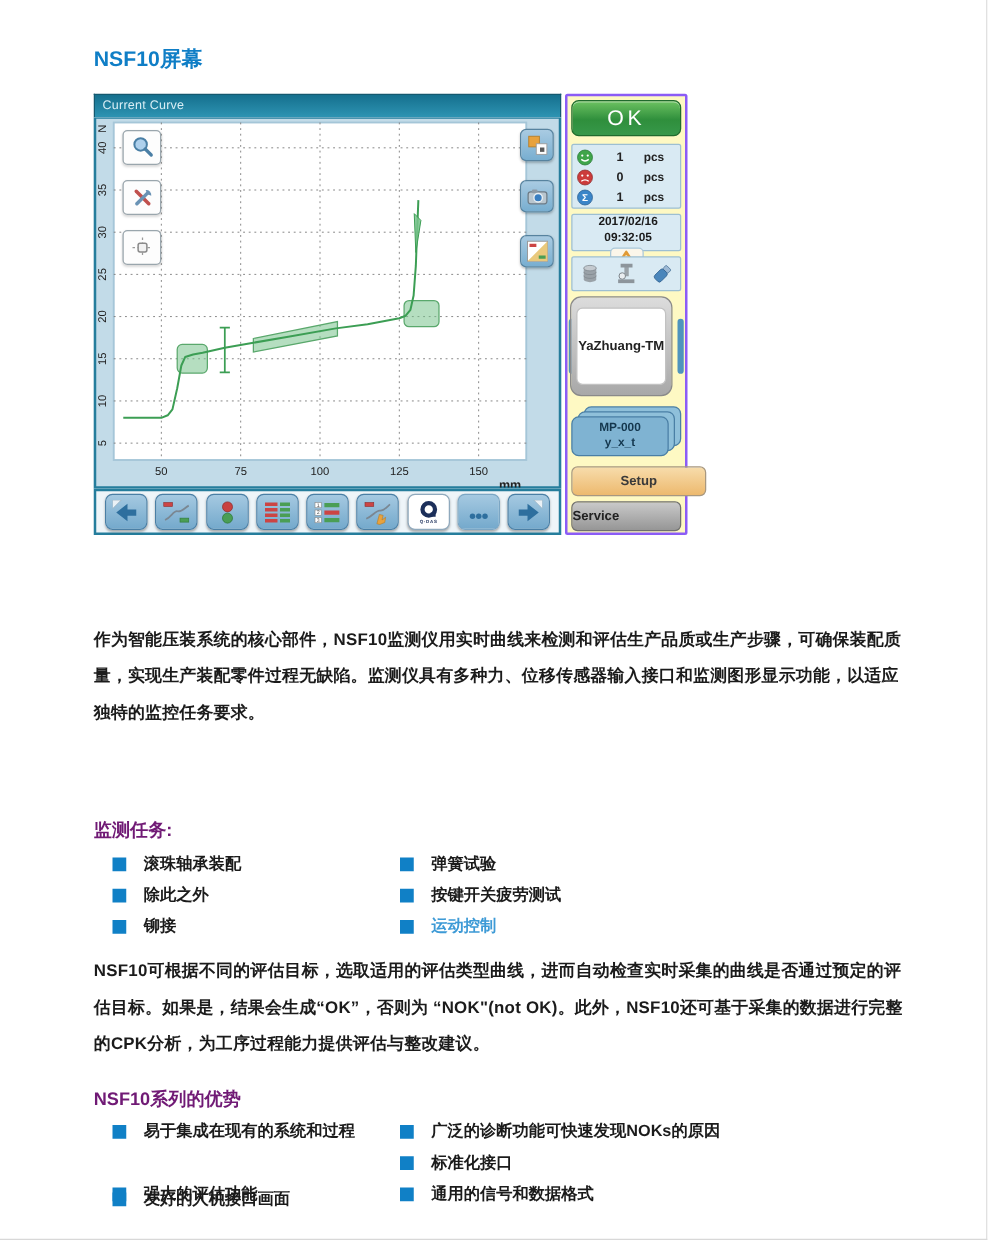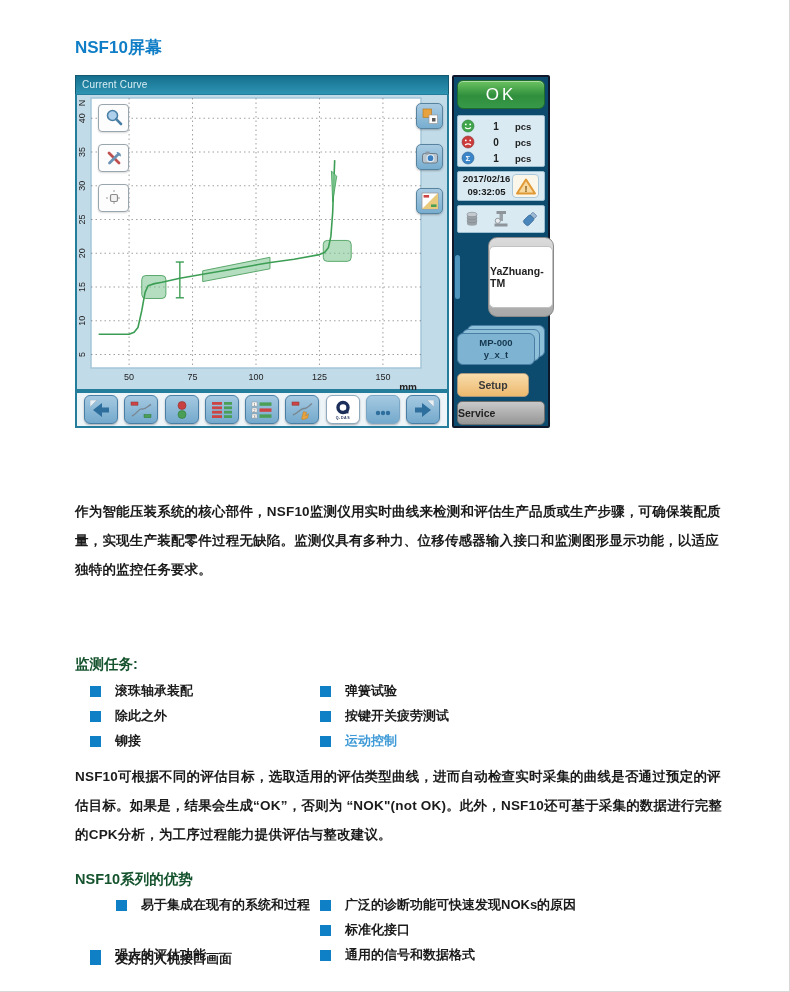--- a/index.html
+++ b/index.html
@@ -30,59 +30,59 @@
   .toolbar { position:absolute; left:0; top:316px; width:374px; height:37px; background:#eef5f9;
              border:2px solid #257d9c; border-top-width:2px; display:flex; align-items:center;
              justify-content:space-between; padding:0 7px; }
   .tb-btn { width:34px; height:29px; border-radius:6px; border:1px solid #4a7fa5;
             background:linear-gradient(180deg,#a5c9e1,#74a9cc); display:flex; align-items:center;
             justify-content:center; box-shadow:0 1px 2px rgba(0,0,0,.3); }
   .tb-btn.qdas { background:#fff; border-color:#8fa9bd; }
   .tb-btn.plain { border-color:#7ba6c4; }
 
   
-  .panel { position:absolute; left:377px; top:0; width:98px; height:353px; background:#0c4a6e;
-           border:2px solid #0f172a; border-radius:2px; }
+  .panel { position:absolute; left:377px; top:0; width:98px; height:353px; background:#fef9c3;
+           border:2px solid #8b5cf6; border-radius:2px; }
   .p-abs { position:absolute; }
   .ok-btn { left:3px; top:3px; width:88px; height:29px; border-radius:6px;
             background:linear-gradient(180deg,#6cc261,#2f8f3c 55%,#37984a);
             border:1px solid #1f6b2c; box-shadow:inset 0 1px 0 rgba(255,255,255,.45);
             color:#fff; font-size:17px; letter-spacing:3px; text-align:center; line-height:27px; font-weight:400; }
   .group-box { left:3px; width:88px; background:#d9eaf3; border:1px solid #9dbfd2; border-radius:2px; }
   .cnt-row { display:grid; grid-template-columns:22px 26px 1fr; align-items:center; height:16px; padding:0 3px; }
   .cnt-val { font-size:10px; font-weight:700; color:#222; text-align:center; }
   .cnt-unit { font-size:9.5px; font-weight:700; color:#222; padding-left:6px; }
   .date-box { display:flex; align-items:center; }
   .date-text { font-size:9.5px; font-weight:700; color:#1b1b1b; line-height:1.35; padding-left:3px; width:54px; text-align:center; }
   .warn-btn { width:27px; height:24px; background:#fbf6ea; border:1px solid #aac8d9; border-radius:4px;
               display:flex; align-items:center; justify-content:center; }
   .tray { display:flex; align-items:center; justify-content:space-around; }
-  .prog-card { left:2px; top:160px; width:66px; height:80px; border-radius:9px;
+  .prog-card { left:2px; top:160px; width:82px; height:80px; border-radius:9px;
                background:linear-gradient(180deg,#dcdcdc,#a8a8a8); border:1px solid #8a8a8a;
-               display:flex; align-items:center; justify-content:center;margin-left:32px; }
+               display:flex; align-items:center; justify-content:center; }
   .prog-inner { width:72px; height:62px; background:#fff; border:1px solid #c2c2c2; border-radius:5px;
                 display:flex; align-items:center; justify-content:center;
                 font-size:10.5px; font-weight:700; color:#222; }
   .side-tab { position:absolute; width:5px; height:44px; background:#4f94bd; border-radius:3px; top:178px; }
   .stack { left:3px; top:248px; width:104px; height:42px;text-align:center; }
   .stack .layer { position:absolute; width:78px; height:32px; border-radius:6px;
                   background:#8fc0da; border:1px solid #4a7fa5; }
   .stack .front { background:#7fb3d2; display:flex; flex-direction:column; align-items:center;
                   justify-content:center; font-size:9.5px; font-weight:700; color:#14374e; line-height:1.25; }
-  .setup-btn { left:3px; top:296px; width:72px; height:24px; border-radius:5px;
+  .setup-btn { left:3px; top:296px; width:108px; height:24px; border-radius:5px;
                background:linear-gradient(180deg,#f7dcab,#edb96e); border:1px solid #a89880;
                font-size:10.5px; font-weight:700; color:#3a3a3a; text-align:center; line-height:22px; }
   .service-btn { left:3px; top:324px; width:88px; height:24px; border-radius:5px;
                  background:linear-gradient(180deg,#c9c9c9,#969696); border:1px solid #6f6f6f;
                  font-size:10.5px; font-weight:700; color:#222; line-height:22px; }
 
   
   .para { position:absolute; left:75px; width:652px; font-size:13.5px; font-weight:700; color:#1b1b1b;
           line-height:29px; letter-spacing:.2px; }
-  .sec-head { position:absolute; left:75px; font-size:14.5px; font-weight:700; color:#14532d; }
+  .sec-head { position:absolute; left:75px; font-size:14.5px; font-weight:700; color:#701a75; }
   .blist { position:absolute; width:660px; }
   .brow { position:absolute; display:flex; align-items:center; }
   .bullet { width:11px; height:11px; background:#1080c6; margin-right:14px; flex:0 0 11px; }
   .blabel { font-size:13px; font-weight:700; color:#1b1b1b; white-space:nowrap; }
   .blabel.hl { color:#3d9ad6; }
 </style>
 </head>
 <body>
 
 <div class="page">
@@ -283,21 +283,21 @@
         <div class="cnt-row">
           <svg width="14" height="14">
             <circle cx="7" cy="7" r="6" fill="#3a85c8" stroke="#295f91" stroke-width=".6"></circle>
             <text x="7" y="10" font-size="8" font-weight="bold" fill="#fff" text-anchor="middle">Σ</text>
           </svg>
           <span class="cnt-val">1</span>
           <span class="cnt-unit">pcs</span>
         </div>
       </div>
 
-      <div class="p-abs group-box date-box" style="top:94px; height:30px;">
+      <div class="p-abs group-box date-box" style="top:94px; height:30px;flex-direction:column;">
         <div class="date-text">
           <div>2017/02/16</div>
           <div>09:32:05</div>
         </div>
         <div class="warn-btn">
           <svg width="22" height="19">
             <path d="M11,2.5 L20,16.5 L2,16.5 Z" fill="#f7d9a0" stroke="#e09a35" stroke-width="2" stroke-linejoin="round"></path>
             <text x="11" y="14.5" font-size="9" font-weight="bold" fill="#7a5210" text-anchor="middle">!</text>
           </svg>
         </div>
@@ -370,21 +370,21 @@
     <div class="brow" style="left:320px; top:732px;">
       <span class="bullet"></span>
       <span class="blabel hl">运动控制</span>
     </div>
   </div>
 
   <p class="para" style="top:762px;">NSF10可根据不同的评估目标，选取适用的评估类型曲线，进而自动检查实时采集的曲线是否通过预定的评估目标。如果是，结果会生成“OK”，否则为 “NOK"(not OK)。此外，NSF10还可基于采集的数据进行完整的CPK分析，为工序过程能力提供评估与整改建议。</p>
 
   <div class="sec-head" style="top:870px;">NSF10系列的优势</div>
   <div class="blist" style="left:0; top:0;">
-    <div class="brow" style="left:90px; top:896px;margin-left:26px;">
+    <div class="brow" style="left:90px; top:896px;">
       <span class="bullet"></span>
       <span class="blabel">易于集成在现有的系统和过程</span>
     </div>
     <div class="brow" style="left:90px; top:921px;margin-top:29px;">
       <span class="bullet"></span>
       <span class="blabel">友好的人机接口画面</span>
     </div>
     <div class="brow" style="left:90px; top:946px;">
       <span class="bullet"></span>
       <span class="blabel">强大的评估功能</span>

